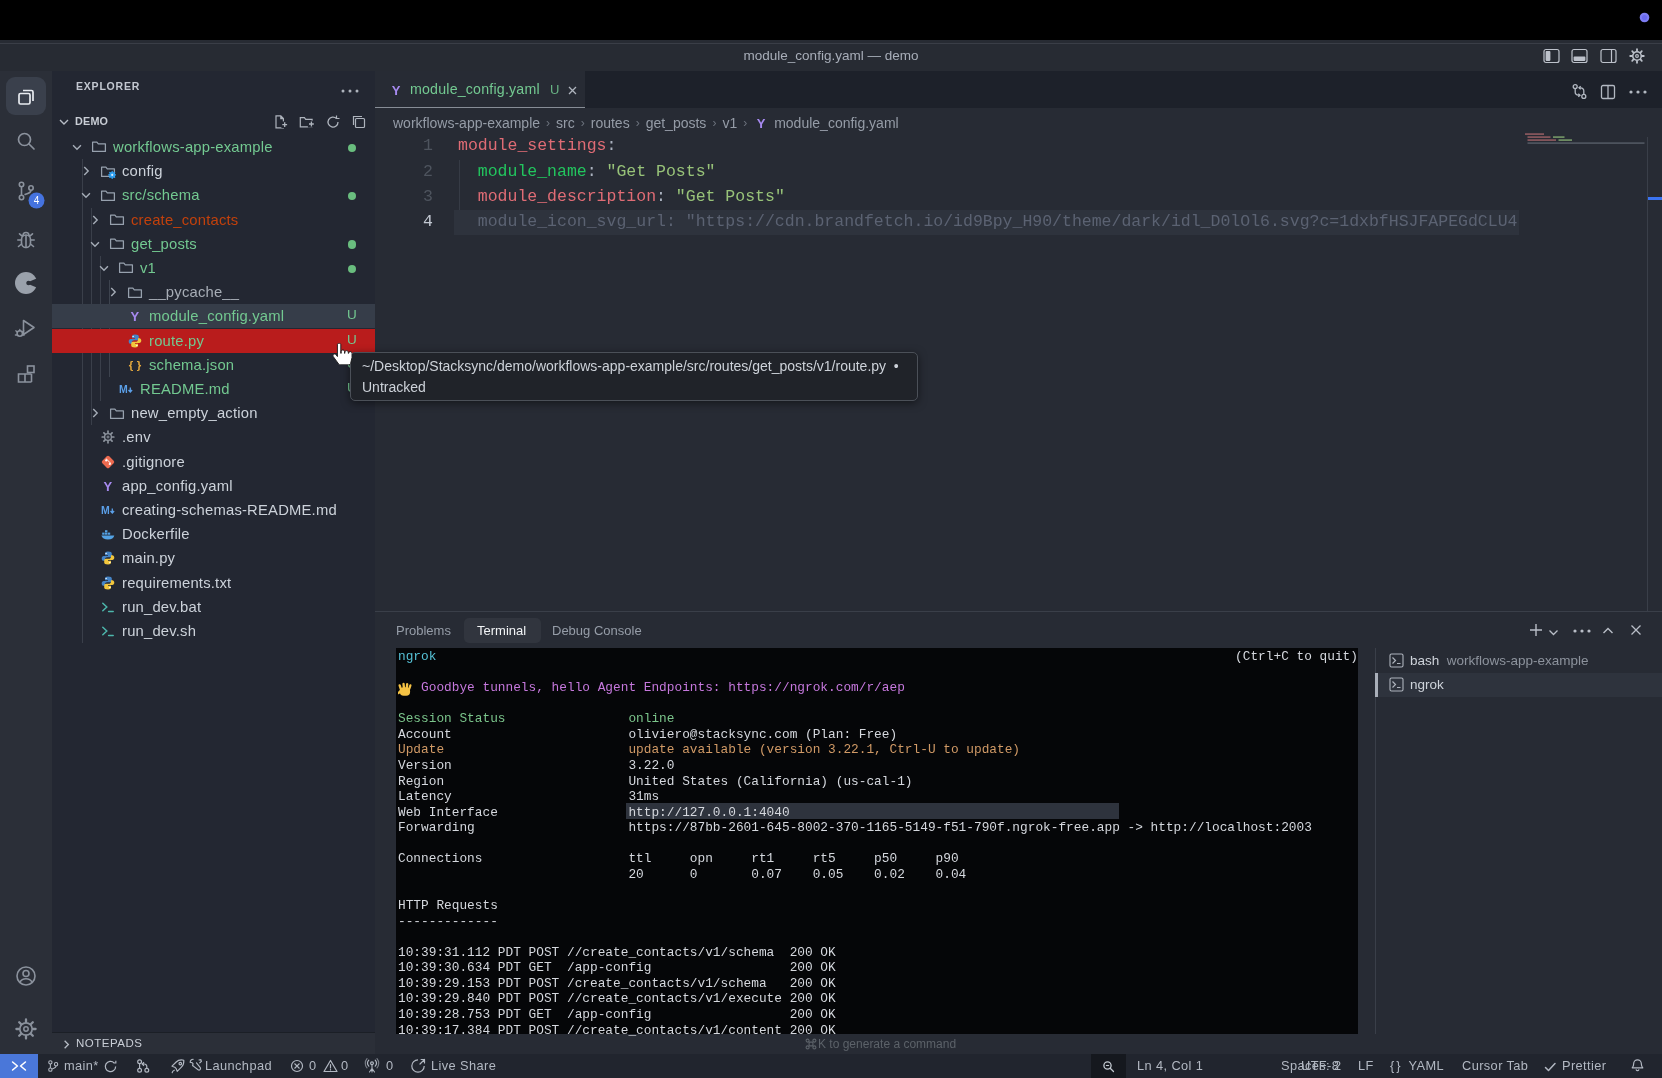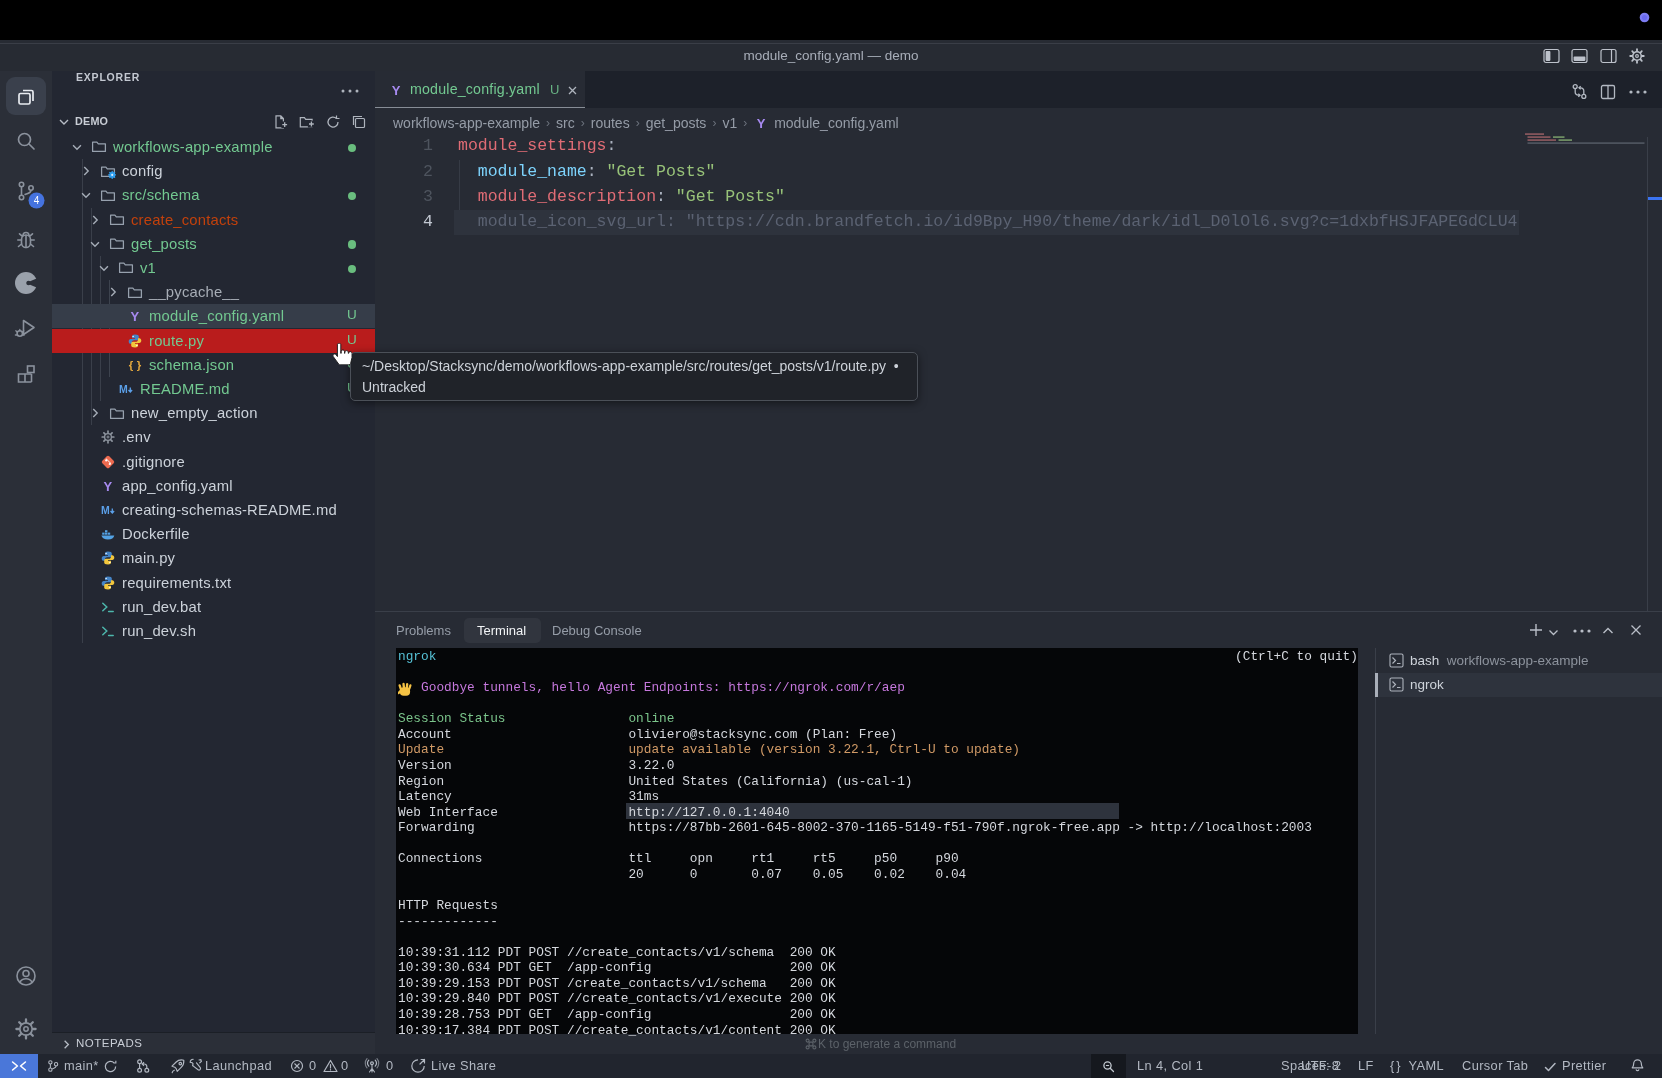--- a/index.html
+++ b/index.html
@@ -122,21 +122,21 @@
   <circle cx="13" cy="13" r="2.2" stroke-width="1.5"></circle>
   <g stroke-width="2.3" stroke-linecap="round">
     <path d="M13 3.4 V6 M13 20 V22.6 M3.4 13 H6 M20 13 H22.6 M6.2 6.2 L8 8 M18 18 L19.8 19.8 M19.8 6.2 L18 8 M8 18 L6.2 19.8"></path>
   </g>
 </svg>
 <svg class="abs" style="left:28px;top:192px" width="17" height="17">
     <circle cx="8.5" cy="8.5" r="8" fill="#4573df"></circle>
     <text x="8.5" y="12" font-size="10" fill="#fff" text-anchor="middle" font-family="Liberation Sans">4</text>
   </svg>
 
-<div class="abs" style="left:76px;top:71px;font-size:10.5px;font-weight:bold;letter-spacing:.8px;color:#c3c8d1">EXPLORER</div>
+<div class="abs" style="left:76px;top:80px;font-size:10.5px;font-weight:bold;letter-spacing:.8px;color:#c3c8d1">EXPLORER</div>
 <svg class="abs" style="left:340px;top:88px" width="20" height="6">
     <circle cx="3" cy="3" r="1.5" fill="#aeb4bd"></circle>
     <circle cx="10" cy="3" r="1.5" fill="#aeb4bd"></circle>
     <circle cx="17" cy="3" r="1.5" fill="#aeb4bd"></circle>
   </svg>
 <svg class="abs" style="left:57px;top:115px" width="14" height="14" viewBox="0 0 14 14" fill="none" stroke="#b6bcc5" stroke-width="1.4">
     <path d="M3 5 l4 4 4-4"></path>
   </svg>
 <div class="abs" style="left:75px;top:115px;font-size:10.8px;font-weight:bold;letter-spacing:.2px;color:#c9ced6">DEMO</div>
 <svg class="abs" style="left:272px;top:114px" width="16" height="16" viewBox="0 0 16 16" fill="none">
@@ -473,21 +473,21 @@
       <text x="8" y="12.5" text-anchor="middle" font-family="Liberation Sans" font-size="13" font-weight="bold" fill="#a78af0">Y</text>
     </svg>
   <span class="bc">module_config.yaml</span>
 </div>
 
 <div class="abs mono" style="left:403px;top:133.3px;width:30px;text-align:right;font-size:16.5px;line-height:25.3px;color:#4e545e">1<br>2<br>3<br><span style="color:#c2c8d2">4</span></div>
 
 <div class="abs" style="left:459px;top:160px;width:1px;height:50px;background:#363b45"></div>
 
 <div class="abs mono" style="left:458px;top:133.3px;font-size:16.5px;line-height:25.3px;white-space:pre"><span style="color:#e06c75">module_settings</span><span style="color:#abb2bf">:</span>
-<span style="color:#7dd3fc">  module_name</span><span style="color:#abb2bf">: </span><span style="color:#98c379">"Get Posts"</span>
+<span style="color:#22c55e">  module_name</span><span style="color:#abb2bf">: </span><span style="color:#98c379">"Get Posts"</span>
 <span style="color:#e06c75">  module_description</span><span style="color:#abb2bf">: </span><span style="color:#98c379">"Get Posts"</span>
 <span style="color:#5b6272;">  module_icon_svg_url: "https://cdn.brandfetch.io/id9Bpy_H90/theme/dark/idl_D0lOl6.svg?c=1dxbfHSJFAPEGdCLU4</span></div>
 
 <svg class="abs" style="left:1524px;top:132px" width="125" height="14">
   <rect x="1" y="1.2" width="19" height="1.8" fill="#84555b"></rect>
   <rect x="3.5" y="4.2" width="23" height="1.8" fill="#84555b"></rect>
     <rect x="29" y="4.2" width="11.5" height="1.8" fill="#6d8c62"></rect>
   <rect x="3.5" y="7.2" width="28.5" height="1.8" fill="#84555b"></rect>
     <rect x="34.5" y="7.2" width="13.5" height="1.8" fill="#6d8c62"></rect>
   <rect x="3.5" y="10.2" width="117" height="1.8" fill="#4d535d"></rect>

